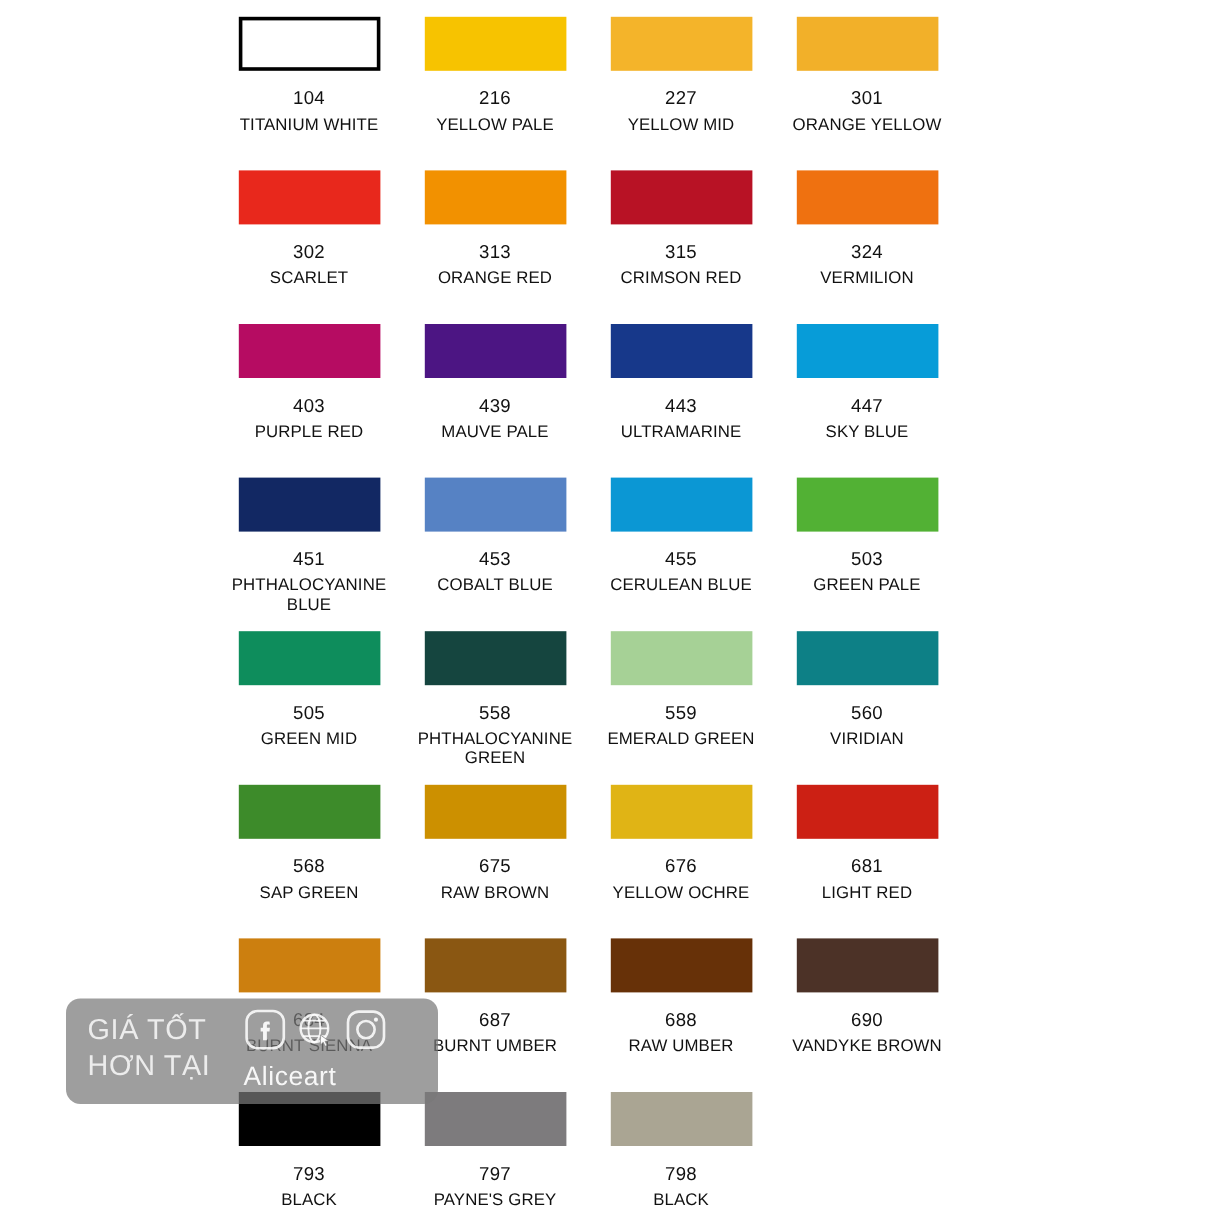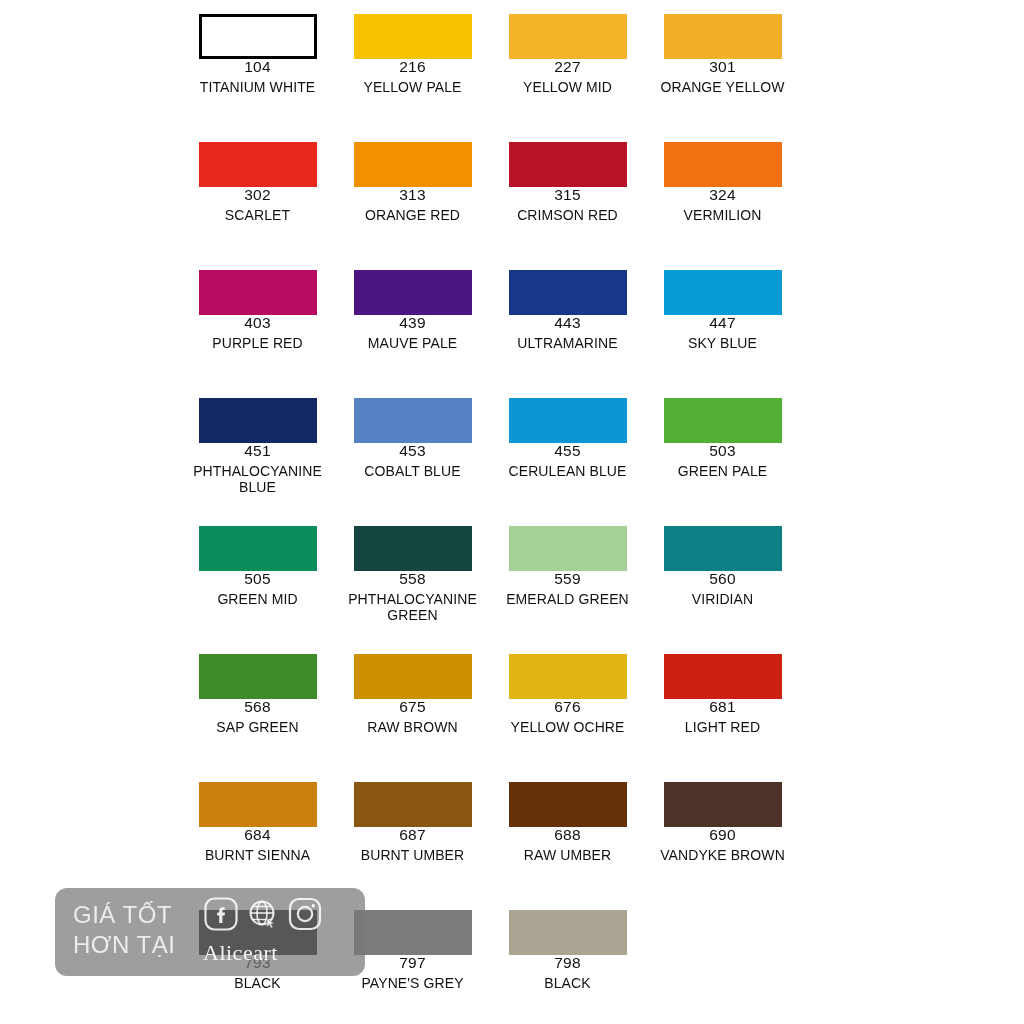--- a/index.html
+++ b/index.html
@@ -52,38 +52,39 @@
   }
   .swatch-chip.outlined {
     border: 3px solid #000000;
     background: #ffffff;
   }
 
   .swatch-code {
     font-size: 15.5px;
     color: #111111;
     line-height: 1.05;
+    margin-top: 16px;
     letter-spacing: 0.2px;
   }
 
   .swatch-name {
     font-size: 14px;
     color: #111111;
     line-height: 1.12;
     margin-top: 5px;
     padding: 0 1px;
     letter-spacing: 0.1px;
     white-space: pre-line;
   }
 
   
   #watermark {
     position: absolute;
     left: 55px;
-    top: 888px;
+    top: 832px;
     width: 310px;
     height: 88px;
     background: rgba(120,120,120,0.72);
     border-radius: 12px;
     z-index: 40;
     pointer-events: none;
   }
   #watermark-text {
     position: absolute;
     left: 18px;
@@ -105,21 +106,21 @@
     align-items: center;
   }
   #watermark-icons svg { display: block; }
   #watermark-brand {
     position: absolute;
     left: 148px;
     top: 52px;
     font-size: 22px;
     line-height: 26px;
     color: rgba(255,255,255,0.92);
-    font-family: Liberation Serif, serif;
+    font-family: Liberation Sans, sans-serif;
     letter-spacing: 0.5px;
   }
 </style>
 </head>
 <body>
 
 <div id="chart-root">
 
   <div class="swatch-grid" id="swatch-grid">
       <div class="swatch-cell">

